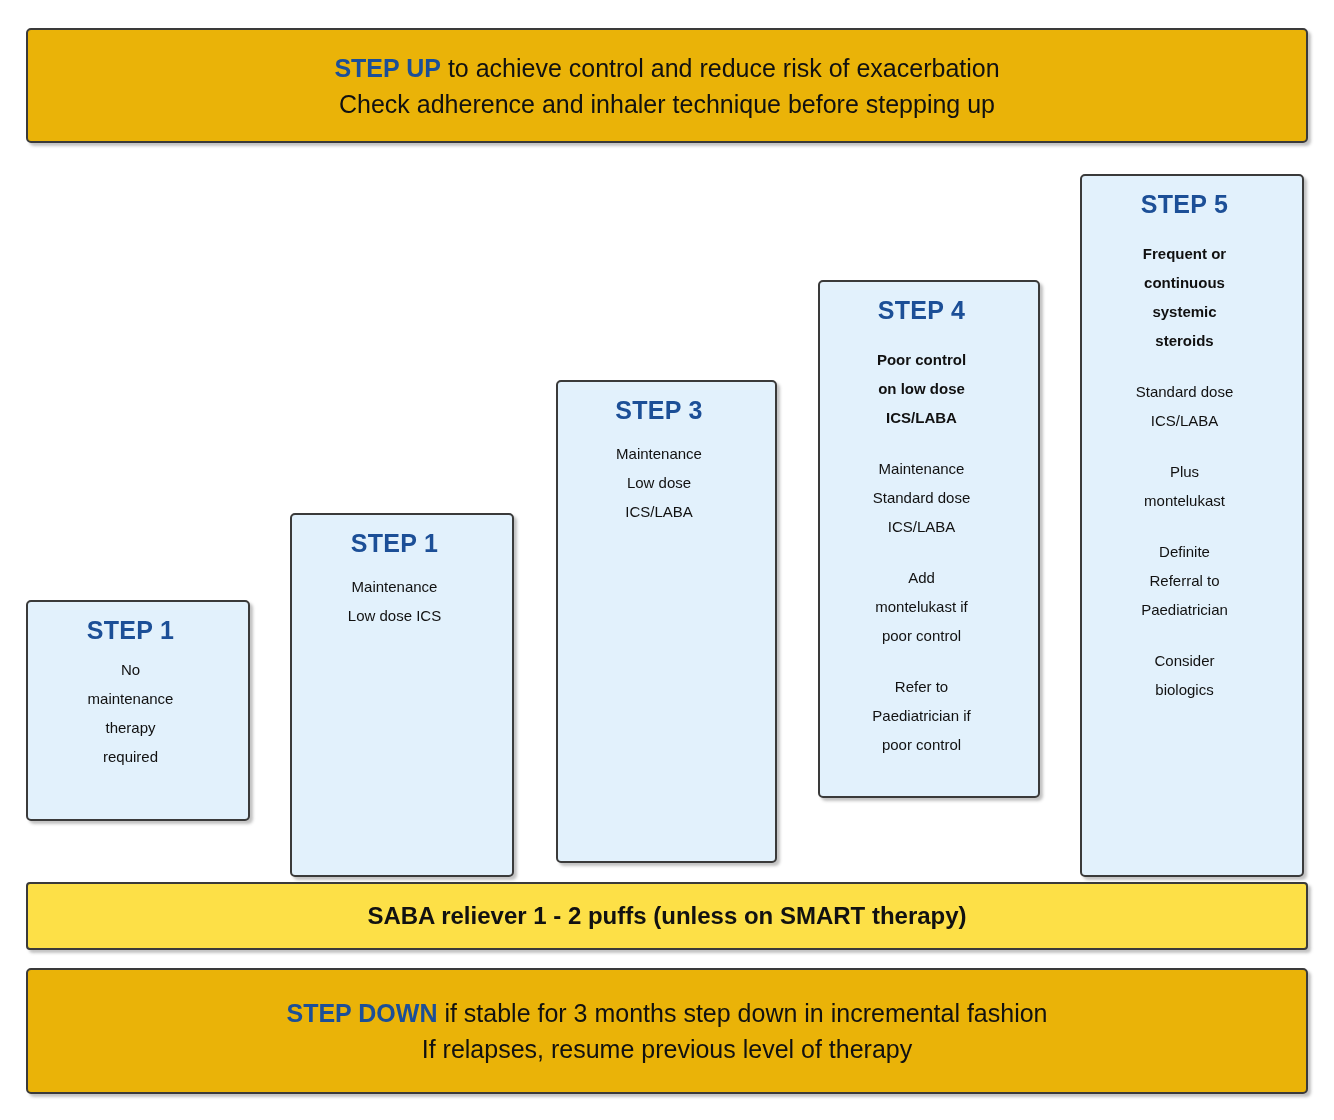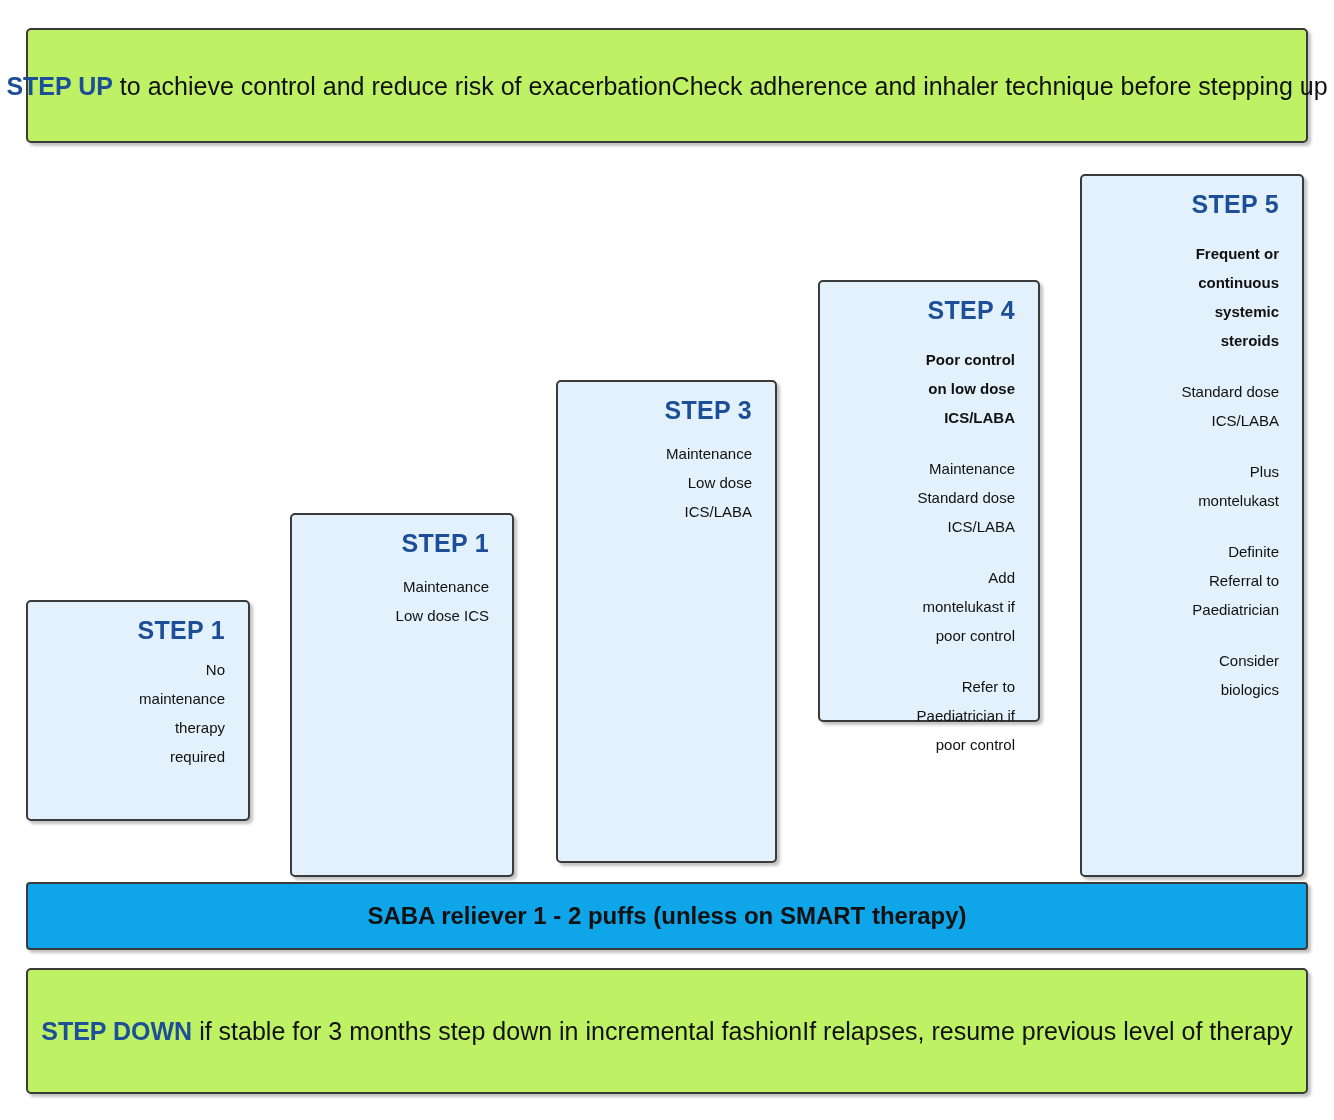--- a/index.html
+++ b/index.html
@@ -14,26 +14,26 @@
     position: relative;
     overflow: hidden;
   }
 
   
   .banner {
     position: absolute;
     left: 26px;
     width: 1282px;
     box-sizing: border-box;
-    background: #bef264;
+    background: #eab308;
     border: 2px solid #3a3a3a;
     border-radius: 5px;
     box-shadow: 3px 3px 3px rgba(120,120,120,0.45);
     display: flex;
-    flex-direction: row;
+    flex-direction: column;
     align-items: center;
     justify-content: center;
     color: #111111;
   }
   .banner .line {
     font-size: 25px;
     line-height: 36px;
     white-space: nowrap;
     text-align: center;
   }
@@ -43,21 +43,21 @@
   #step-down-banner { top: 968px; height: 126px; }
 
   
   #saba-bar {
     position: absolute;
     left: 26px;
     top: 882px;
     width: 1282px;
     height: 68px;
     box-sizing: border-box;
-    background: #0ea5e9;
+    background: #fde047;
     border: 2px solid #3a3a3a;
     border-radius: 4px;
     box-shadow: 3px 3px 3px rgba(120,120,120,0.45);
     display: flex;
     align-items: center;
     justify-content: center;
     font-size: 24px;
     font-weight: bold;
     color: #111111;
     white-space: nowrap;
@@ -65,21 +65,21 @@
 
   
   .step-col {
     position: absolute;
     box-sizing: border-box;
     background: #e2f1fc;
     border: 2px solid #3a3a3a;
     border-radius: 5px;
     box-shadow: 3px 3px 3px rgba(120,120,120,0.45);
     padding: 14px 23px 0 8px;
-    text-align: right;
+    text-align: center;
     color: #111111;
   }
   .step-title {
     font-size: 25px;
     font-weight: bold;
     color: #1c4f97;
     letter-spacing: 0.3px;
     margin-bottom: 14px;
   }
   .step-block {
@@ -87,21 +87,21 @@
     line-height: 29px;
     margin-bottom: 22px;
   }
   .step-block.bold { font-weight: bold; }
   .step-block:last-child { margin-bottom: 0; }
 
   
   #step-col-1 { left: 26px;   top: 600px; width: 224px; height: 221px; }
   #step-col-2 { left: 290px;  top: 513px; width: 224px; height: 364px; }
   #step-col-3 { left: 556px;  top: 380px; width: 221px; height: 483px; }
-  #step-col-4 { left: 818px;  top: 280px; width: 222px; height: 442px; }
+  #step-col-4 { left: 818px;  top: 280px; width: 222px; height: 518px; }
   #step-col-5 { left: 1080px; top: 174px; width: 224px; height: 703px; }
 
   #step-col-1 .step-title { margin-bottom: 10px; }
   #step-col-4 .step-title { margin-bottom: 20px; }
   #step-col-5 .step-title { margin-bottom: 20px; }
 </style>
 </head>
 <body>
 
 <div class="banner" id="step-up-banner">

